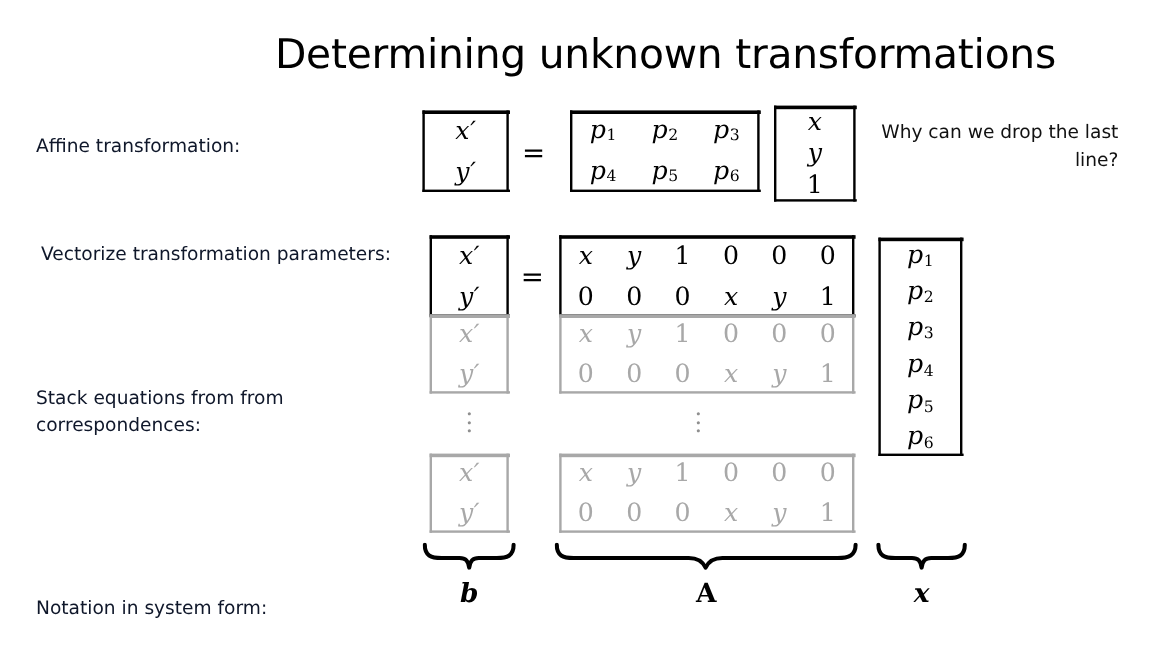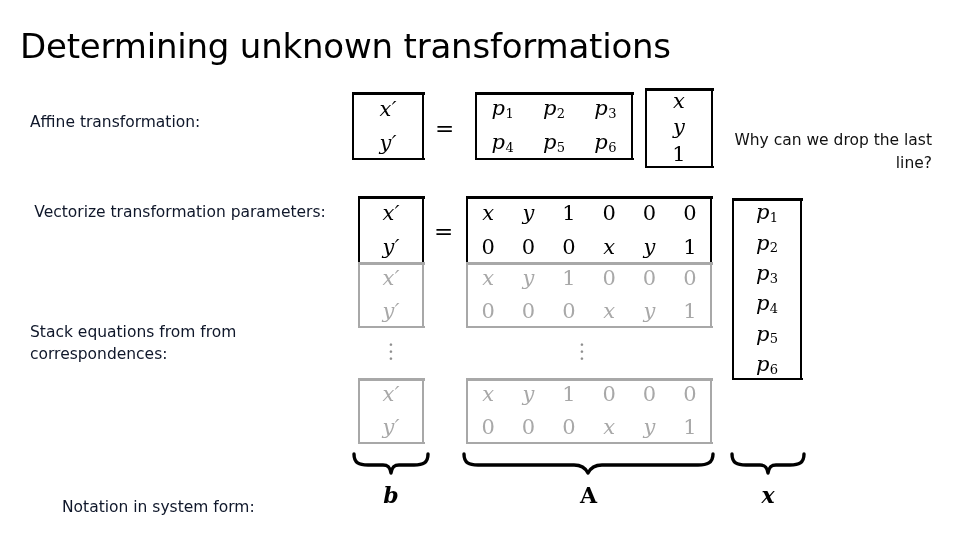--- a/index.html
+++ b/index.html
@@ -15,57 +15,55 @@
     font-family: "DejaVu Sans", sans-serif;
     color: #000000;
   }
 
   
   #slide-title {
     position: absolute;
     left: 0;
     top: 26px;
     width: 880px;
-    text-align: left;
+    text-align: right;
     font-size: 34px;
     font-weight: 400;
     letter-spacing: -0.2px;
     color: #000000;
     font-family: "DejaVu Sans", sans-serif;
     white-space: nowrap;
-    padding-left: 20px;
   }
 
   
   .side-label {
     position: absolute;
     left: 30px;
     width: 300px;
     font-size: 15.5px;
     line-height: 1.45;
     color: #0f172a;
     font-family: "DejaVu Sans", sans-serif;
   }
   #label-affine       { top: 111px; }
   #label-vectorize    { top: 201px; text-align: center; }
   #label-stack        { top: 321px; }
-  #label-notation     { top: 496px; margin-left: 32px; }
+  #label-notation     { top: 496px; }
 
   
   #side-note {
     position: absolute;
     right: 28px;
     top: 99px;
     width: 205px;
     text-align: right;
     font-size: 15.5px;
     line-height: 1.5;
     color: #111111;
     font-family: "DejaVu Sans", sans-serif;
-    margin-top: 30px;
   }
 
   
   .math {
     font-family: "DejaVu Serif", serif;
     font-style: italic;
   }
 
   
   .bracket {

